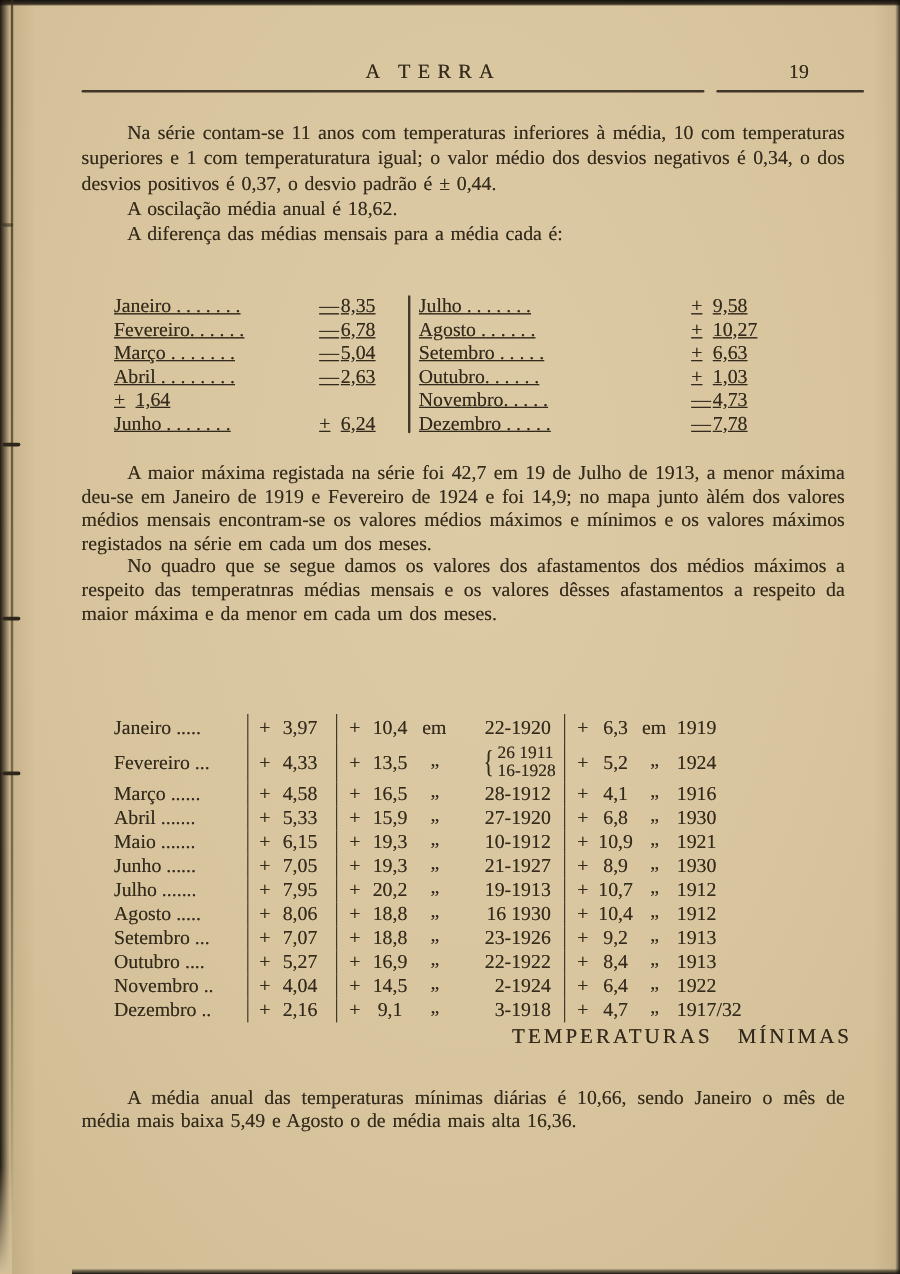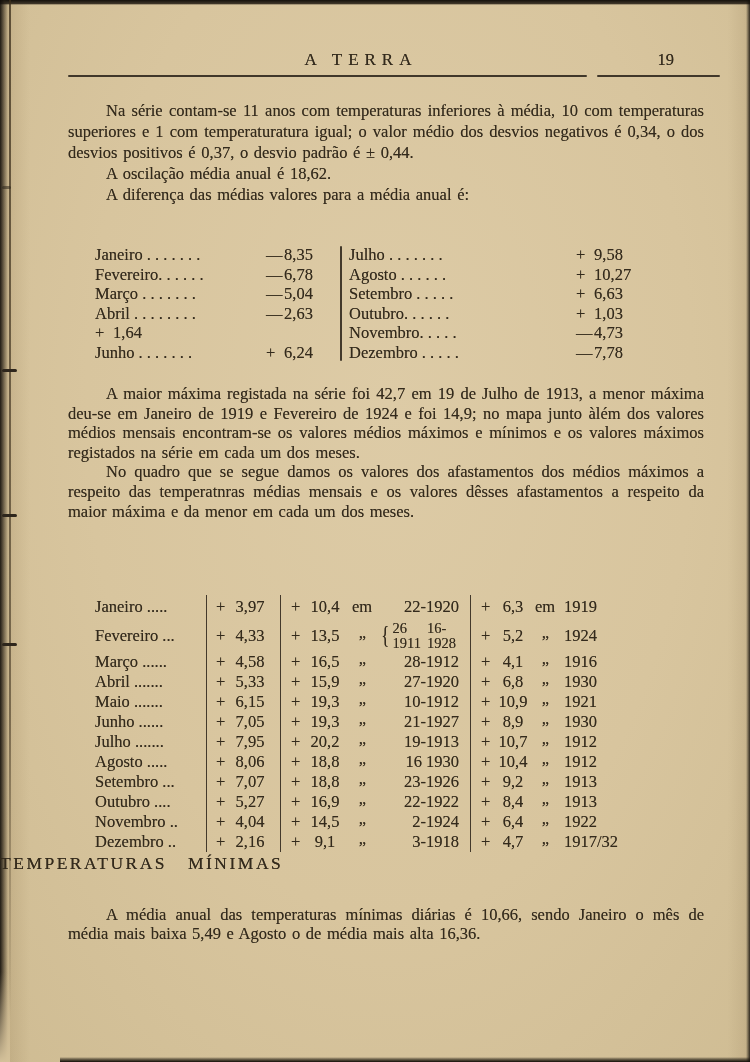--- a/index.html
+++ b/index.html
@@ -42,21 +42,21 @@
   .seg2{width:123px;margin-left:10px;}
   
   .block{position:absolute;left:68px;width:636px;text-align:justify;
     word-spacing:1.5px;text-shadow:0 0 .4px rgba(51,42,28,.55);}
   .b1{top:100px;font-size:16.5px;line-height:21px;}
   .b2{top:384px;font-size:16.5px;line-height:19.6px;}
   .b3{top:905px;font-size:16.5px;line-height:19px;}
   .para{margin:0;text-indent:38px;}
   
   .t1{position:absolute;top:245px;left:95px;display:flex;font-size:16.5px;line-height:19.5px;
-    text-shadow:0 0 .4px rgba(51,42,28,.55);}
+    text-shadow:0 0 .4px rgba(51,42,28,.55);text-decoration:underline;}
   .t1col{display:flex;flex-direction:column;}
   .t1col.left{width:237px;}
   .t1col.right{width:293px;}
   .t1div{width:2px;background:#43392b;margin:1px 7px 1px 8px;border-radius:1px;}
   .t1row{display:flex;}
   .t1month{flex:1;white-space:nowrap;overflow:hidden;}
   .t1sign{width:18px;text-align:left;}
   .t1val{width:48px;text-align:left;}
   
   .t2{position:absolute;top:563px;left:95px;font-size:16.5px;
@@ -72,23 +72,23 @@
   .sgn{display:inline-block;width:14px;flex:none;}
   .num{display:inline-block;width:40px;flex:none;text-align:center;}
   .c-rec .num{width:36px;}
   .conn{display:inline-block;width:34px;flex:none;text-align:center;}
   .c-rec .conn{width:28px;}
   .conn.dit{transform:translateY(-3px);letter-spacing:-1px;}
   .date{display:inline-block;width:80px;flex:none;text-align:right;white-space:nowrap;}
   .year{flex:1;text-align:left;padding-left:5px;white-space:nowrap;}
   .datewrap{width:84px;flex:none;display:flex;justify-content:flex-end;align-items:center;}
   .brace{font-size:26px;font-weight:400;transform:scaleX(.65) translateY(-1px);margin-right:1px;}
-  .dstack{display:flex;flex-direction:row;font-size:14.5px;line-height:15px;text-align:left;}
-  
-  .sec-head{position:absolute;top:853px;left:0;width:710px;text-align:left;
+  .dstack{display:flex;flex-direction:column;font-size:14.5px;line-height:15px;text-align:left;}
+  
+  .sec-head{position:absolute;top:853px;left:0;width:710px;text-align:right;
     font-size:17.5px;letter-spacing:2.5px;word-spacing:14px;white-space:nowrap;
     text-shadow:0 0 .5px rgba(46,38,25,.75);}
 </style>
 </head>
 <body>
 
 <div class="page">
 
   <div class="edge edge-top"></div>
   <div class="edge edge-left"></div>
@@ -104,21 +104,21 @@
   <div class="hdr-title">A TERRA</div>
   <div class="hdr-num">19</div>
   <div class="hdr-rule">
     <span class="seg seg1"></span>
     <span class="seg seg2"></span>
   </div>
 
   <section class="block b1">
     <p class="para">Na série contam-se 11 anos com temperaturas inferiores à média, 10 com temperaturas superiores e 1 com temperaturatura igual; o valor médio dos desvios negativos é 0,34, o dos desvios positivos é 0,37, o desvio padrão é ± 0,44.</p>
     <p class="para">A oscilação média anual é 18,62.</p>
-    <p class="para">A diferença das médias valores para a média anual é:</p>
+    <p class="para">A diferença das médias mensais para a média cada é:</p>
   </section>
 
   <section class="t1">
     <div class="t1col left">
       <div class="t1row">
           <span class="t1month">Janeiro . . . . . . .</span>
           <span class="t1sign">—</span>
           <span class="t1val">8,35</span>
         </div>
       <div class="t1row">

